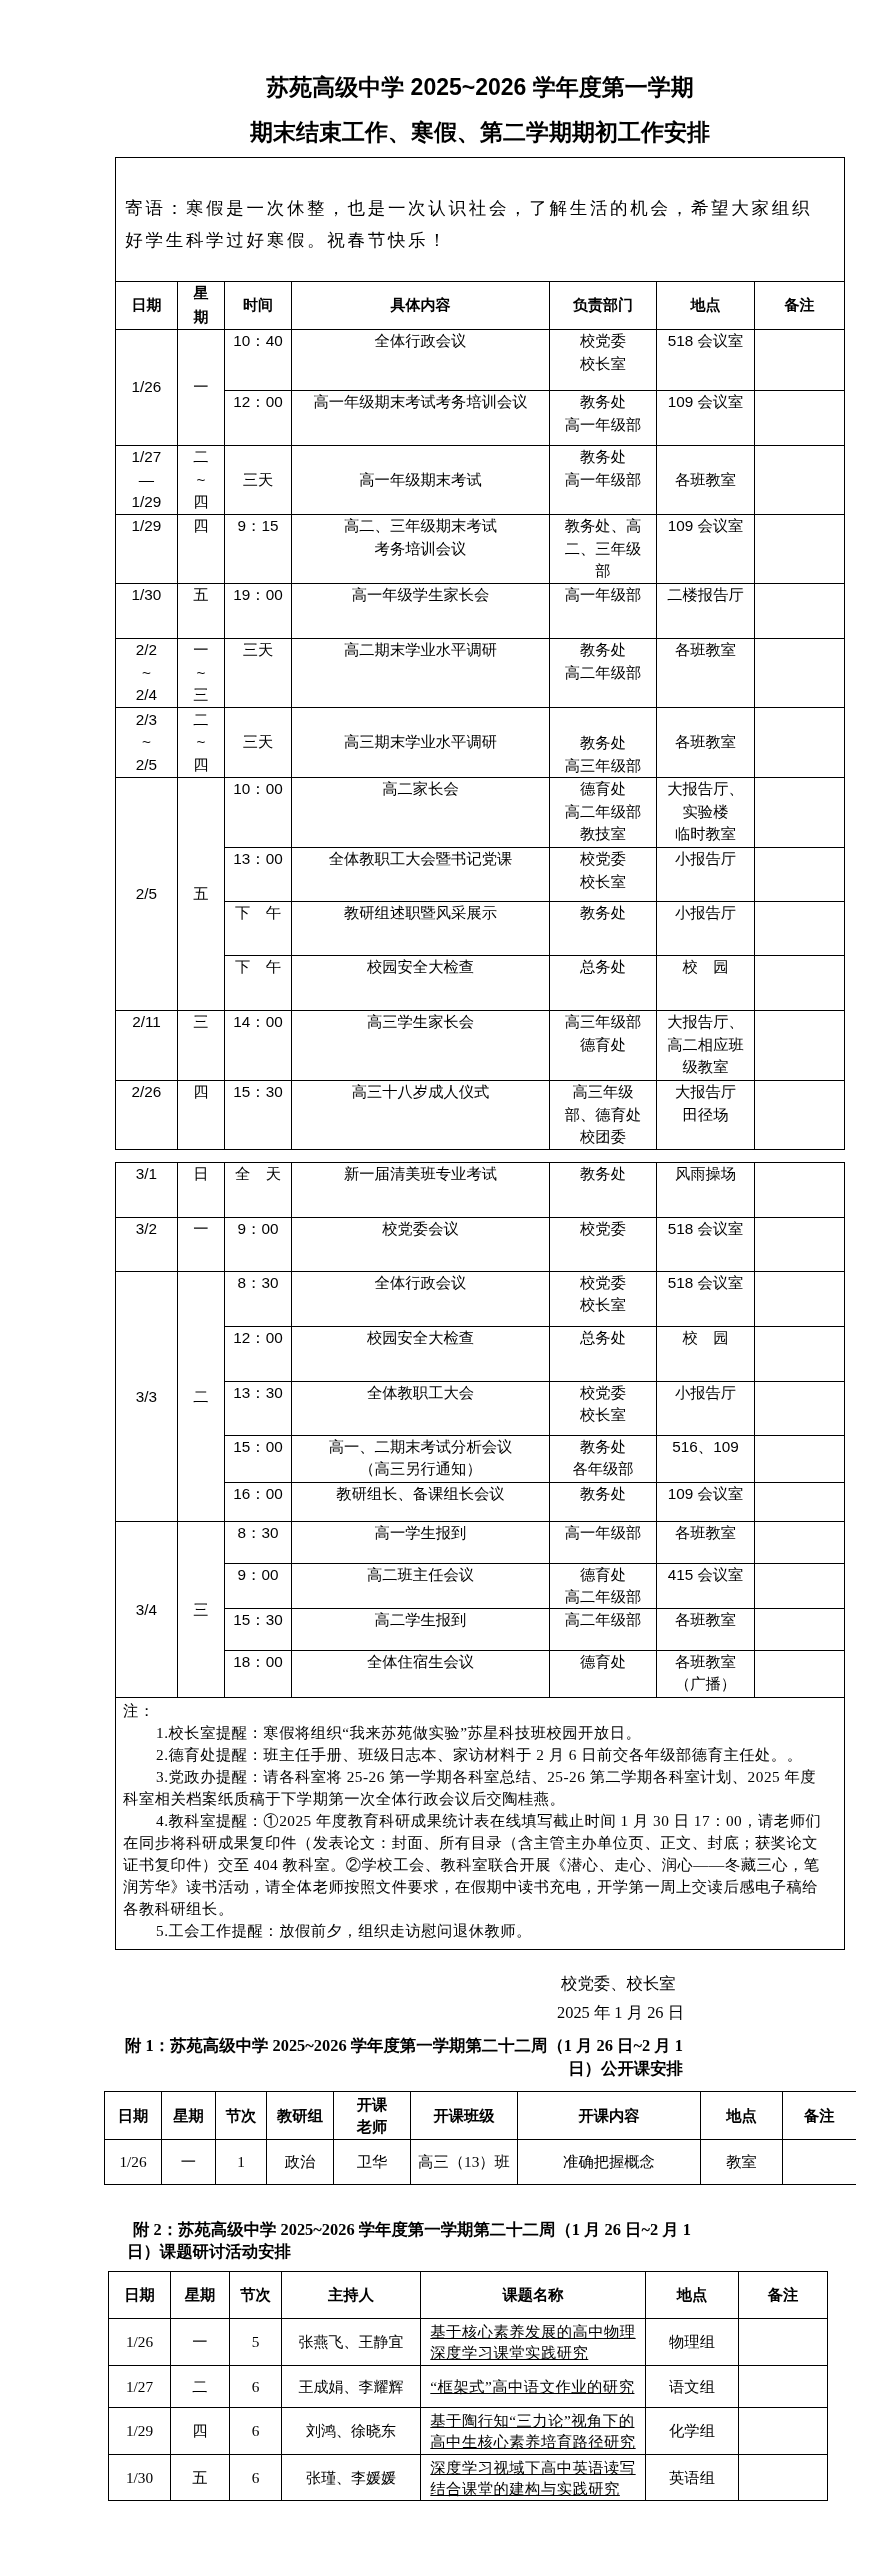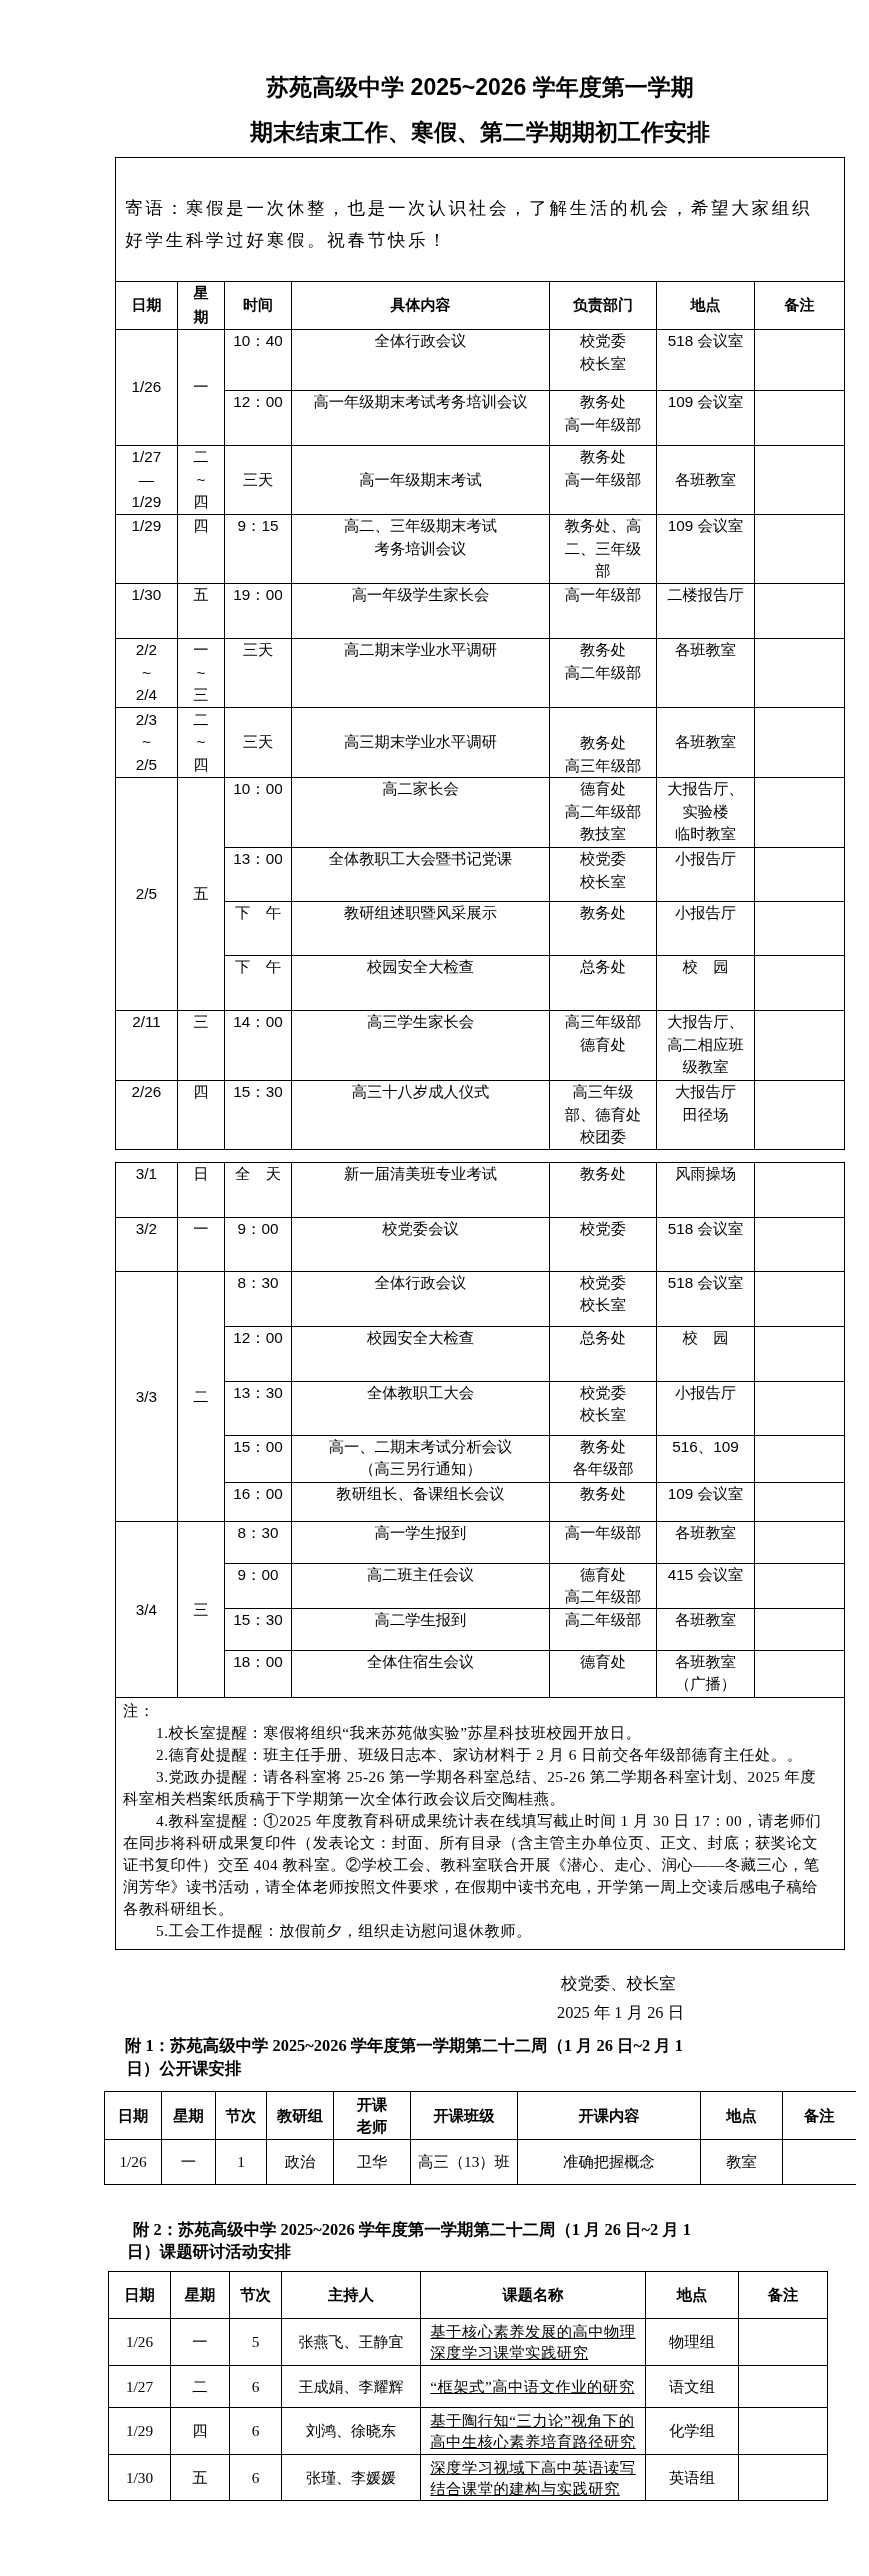--- a/index.html
+++ b/index.html
@@ -57,21 +57,21 @@
   }
   #sig1 { left: 561px; top: 1973px; font-family: Liberation Mono, monospace; }
   #sig2 { left: 557px; top: 2001px; }
 
   .apphead {
     position: absolute; font-family: "Liberation Serif", serif; font-weight: bold;
     font-size: 16.4px; white-space: nowrap;
   }
   .apphead span { display: block; }
   #app1h { left: 125px; top: 2034px; line-height: 23px; }
-  #app1h .l2 { padding-left: 1.6px; }
+  #app1h .l2 { padding-left: 1.6px; text-align: right; }
   #app2h { left: 127px; top: 2219px; line-height: 22px; }
   #app2h .l1 { padding-left: 6px; }
 
   table.app {
     position: absolute; border-collapse: collapse; table-layout: fixed;
     font-family: "Liberation Serif", serif;
   }
   table.app td {
     border: 0.5px solid #000; text-align: center; vertical-align: middle;
     font-size: 15.3px; line-height: 22px; padding: 0 2.2px; white-space: pre; overflow: hidden;

